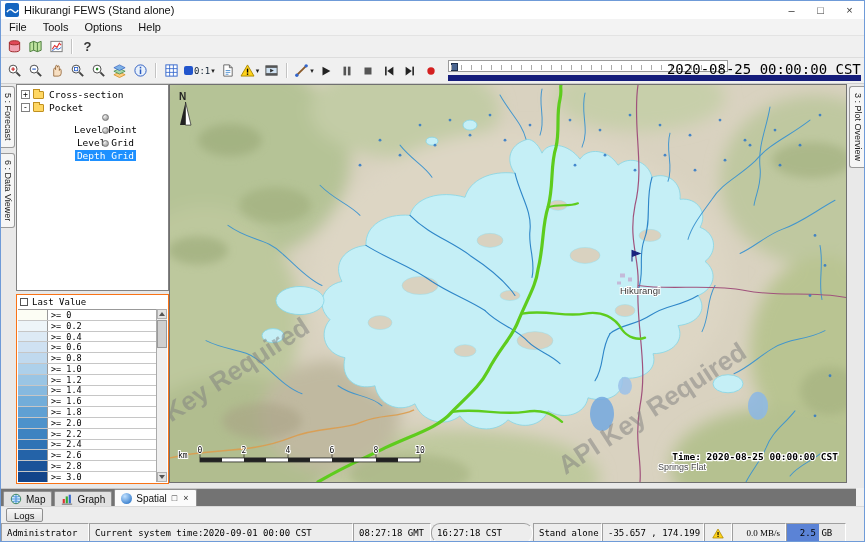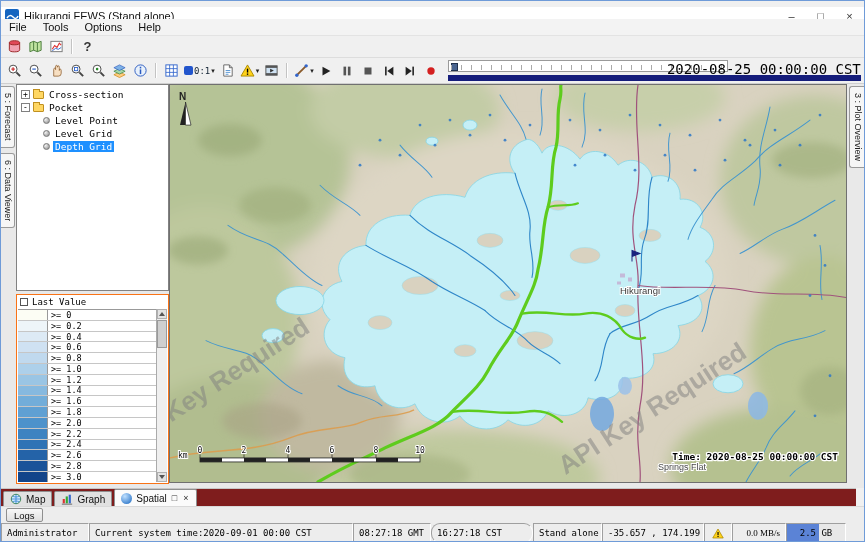--- a/index.html
+++ b/index.html
@@ -1,21 +1,21 @@
 <!DOCTYPE html>
 <html><head>
 <meta charset="utf-8">
 <style>
   * { margin:0; padding:0; box-sizing:border-box; }
   html,body { width:865px; height:542px; }
   body { font-family:"Liberation Sans",sans-serif; font-size:11px; background:#888; }
   #win { position:relative; width:865px; height:542px; background:#f0f0f0; border:1px solid #6f9bd8; overflow:hidden; }
 
   
-  .titlebar { position:absolute; top:6px; left:0; right:0; height:18px; background:#ffffff; display:flex; align-items:center; padding-left:4px; gap:5px; }
+  .titlebar { position:absolute; top:0; left:0; right:0; height:18px; background:#ffffff; display:flex; align-items:center; padding-left:4px; gap:5px; }
   .title-text { font-size:11px; color:#111; }
   .win-controls { margin-left:auto; display:flex; height:100%; }
   .wbtn { width:29px; display:flex; align-items:center; justify-content:center; font-size:11px; color:#333; }
 
   
   .menubar { position:absolute; top:18px; left:0; right:0; height:17px; background:#f3f3f3; display:flex; align-items:center; border-bottom:1px solid #e3e3e3; }
   .menu-item { padding:0 8px; color:#111; }
 
   
   .tbar { position:absolute; left:0; right:0; display:flex; align-items:center; padding-left:3px; background:#f0f0f0; }
@@ -43,21 +43,21 @@
   .lstrip { position:absolute; left:0; top:0; bottom:0; width:15px; display:flex; flex-direction:column; gap:5px; padding-top:2px; align-items:flex-start; }
   .rstrip { position:absolute; right:0; top:0; bottom:0; width:17px; display:flex; flex-direction:column; padding-top:2px; align-items:flex-end; }
   .vtab { writing-mode:vertical-rl; font-size:9px; color:#222; background:#f6f6f6; border:1px solid #9a9a9a; padding:6px 1px; }
   .vtab-l { border-left:none; border-radius:0 3px 3px 0; width:14px; }
   .vtab-r { border-right:none; border-radius:3px 0 0 3px; width:15px; }
 
   
   .treebox { position:absolute; left:15px; top:0; width:153px; height:207px; background:#fff; border:1px solid #828282;
       font-family:"DejaVu Sans Mono",monospace; font-size:9.5px; padding-top:3px; color:#000; }
   .trow { height:13px; display:flex; align-items:center; gap:3px; padding-left:4px; }
-  .trow.child { padding-left:26px; }
+  .trow.child { padding-left:26px;flex-direction:column; }
   .expander { width:9px; height:9px; border:1px solid #808080; background:#fff; font-size:8px; line-height:7px; display:inline-flex; align-items:center; justify-content:center; flex:0 0 auto; }
   .folder { width:11px; height:8px; background:#ffd763; border:1px solid #c09020; border-radius:1px; position:relative; flex:0 0 auto; }
   .folder::before { content:""; position:absolute; top:-3px; left:-1px; width:5px; height:2px; background:#ffd763; border:1px solid #c09020; border-bottom:none; }
   .ball { width:7px; height:7px; border-radius:50%; background:radial-gradient(circle at 30% 30%, #f2f2f2, #8a8a8a); border:1px solid #777; flex:0 0 auto; }
   .tlabel { padding:0 2px; white-space:nowrap; }
   .tlabel.sel { background:#1e90ff; color:#fff; }
 
   
   .legendbox { position:absolute; left:15px; top:210px; width:153px; height:190px; background:#fff; border:1px solid #f97316;
       font-family:"DejaVu Sans Mono",monospace; color:#000; }
@@ -72,21 +72,21 @@
   .scr-up { top:0; } .scr-down { bottom:0; }
   .tri-up { width:0; height:0; border-left:3px solid transparent; border-right:3px solid transparent; border-bottom:4px solid #555; }
   .tri-down { width:0; height:0; border-left:3px solid transparent; border-right:3px solid transparent; border-top:4px solid #555; }
   .scr-thumb { position:absolute; top:11px; left:0; width:10px; height:28px; background:#cfcfcf; border:1px solid #9a9a9a; }
 
   
   .mapbox { position:absolute; left:168px; top:0; right:17px; bottom:5px; border:1px solid #707070; background:#d9d2c0; overflow:hidden; }
   .mapbox svg.mapsvg { width:100%; height:100%; display:block; }
 
   
-  .tabbar { position:absolute; top:487px; left:0; right:8px; height:18px; background:#7f1d1d; display:flex; align-items:flex-end; padding-left:2px; gap:2px; border-top:1px solid #c6c6c6; }
+  .tabbar { position:absolute; top:487px; left:0; right:8px; height:18px; background:#737373; display:flex; align-items:flex-end; padding-left:2px; gap:2px; border-top:1px solid #c6c6c6; }
   .btab { height:15px; display:flex; align-items:center; gap:4px; padding:0 6px; font-size:10px; color:#111; border:1px solid #909090; border-bottom:none; border-radius:2px 2px 0 0; background:#e1e1e1; }
   .btab.active { background:#fbfbfb; height:17px; }
   .tab-mini { font-size:9px; color:#333; padding:0 1px; line-height:1; }
   .sphere { width:11px; height:11px; border-radius:50%; background:radial-gradient(circle at 35% 30%, #bfe0ff, #1565c0); flex:0 0 auto; }
 
   
   .logsbar { position:absolute; top:505px; left:0; right:0; height:17px; background:#ededed; display:flex; align-items:center; padding-left:5px; border-top:1px solid #d9d9d9; }
   .logs-btn { font-size:9.5px; color:#111; border:1px solid #8f8f8f; background:linear-gradient(#f8f8f8,#e0e0e0); padding:0 7px; height:14px; display:flex; align-items:center; border-radius:2px; }
 
   

